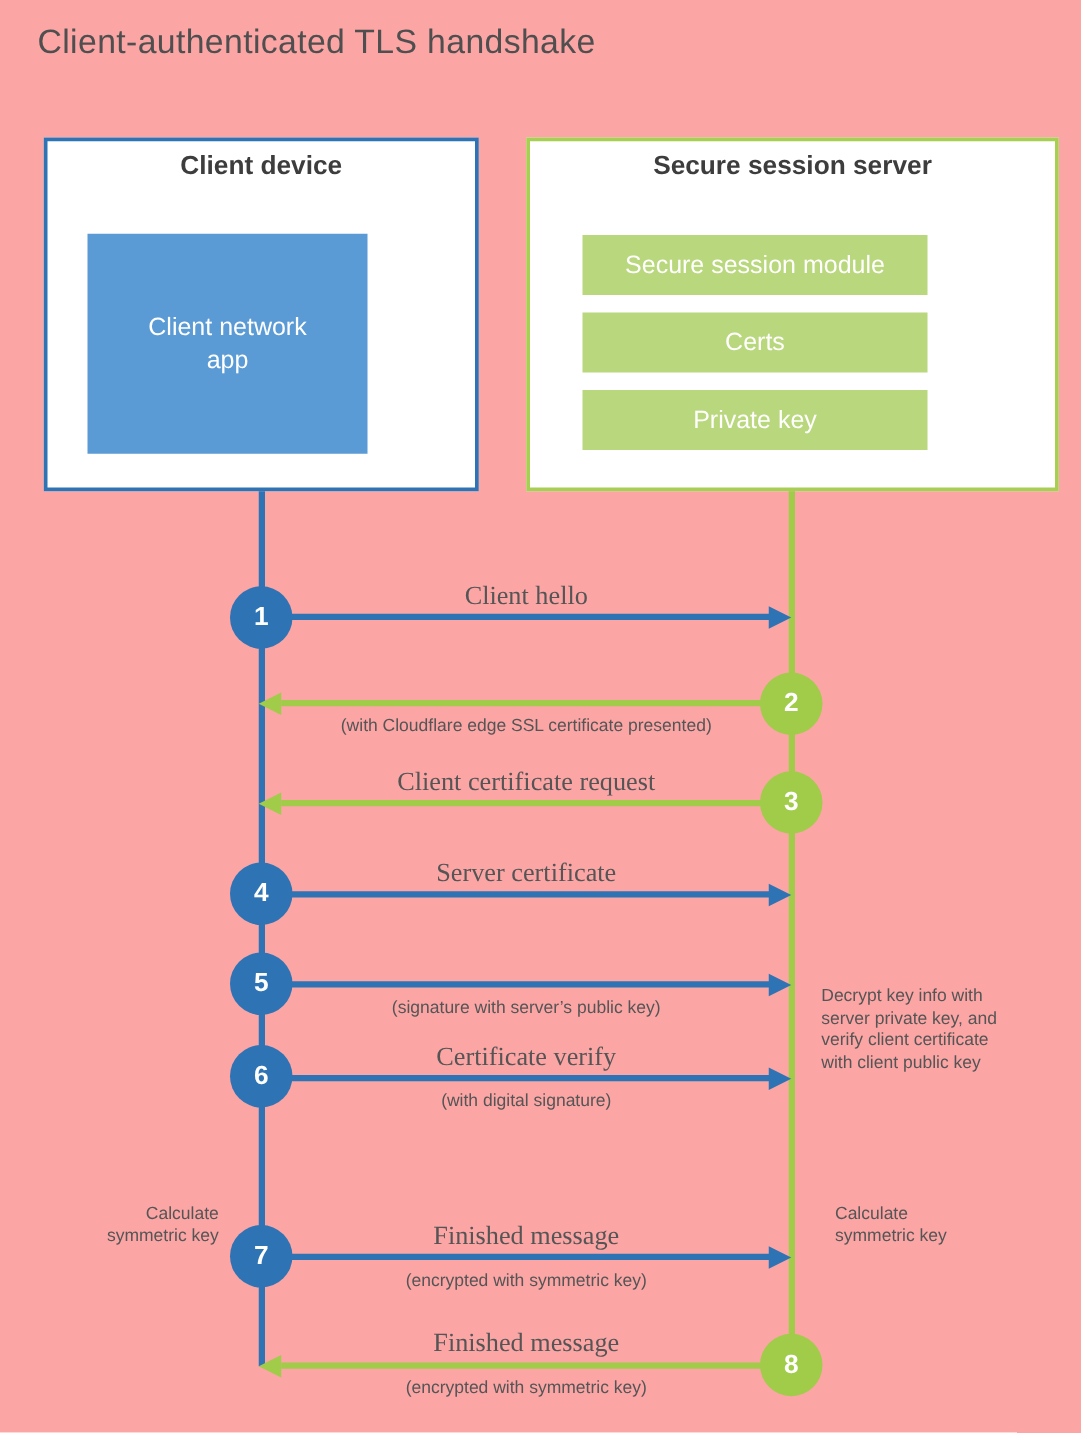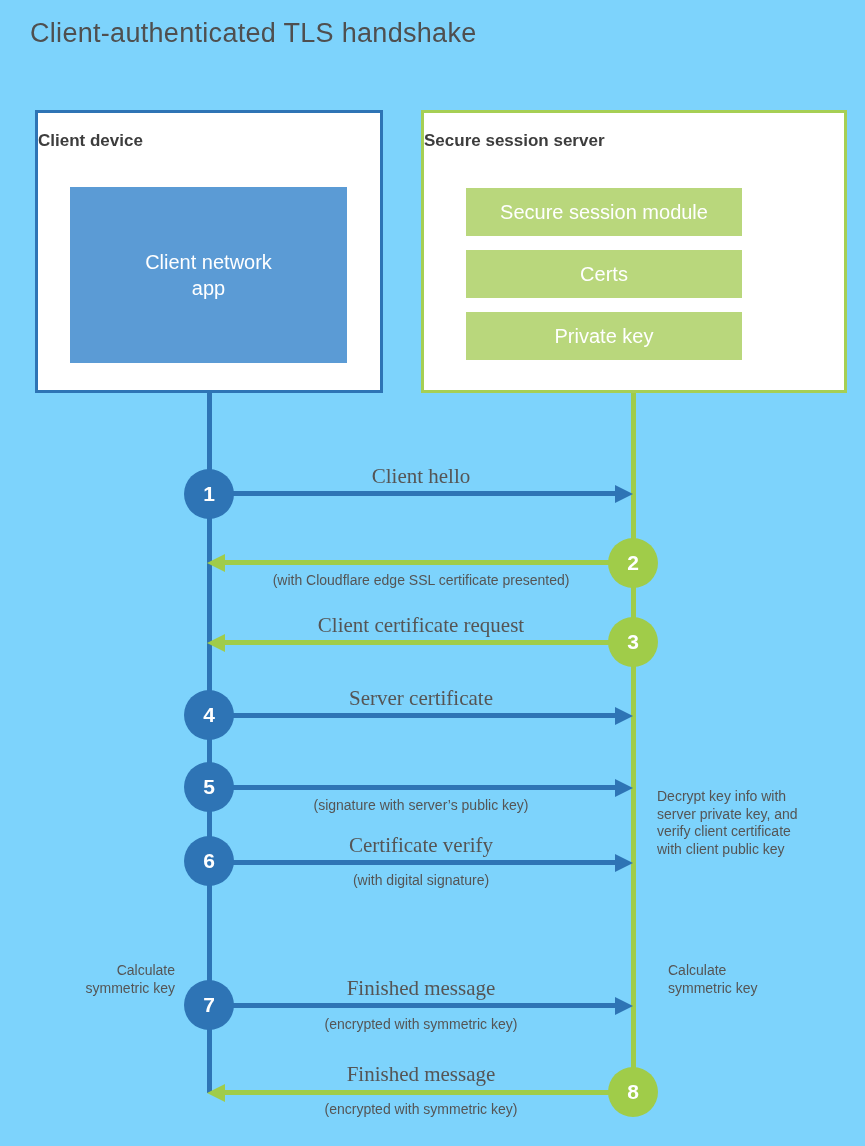--- a/index.html
+++ b/index.html
@@ -1,21 +1,21 @@
 <!DOCTYPE html>
 <html><head>
 <meta charset="utf-8">
 <style>
   * { margin: 0; padding: 0; box-sizing: border-box; }
   html, body { background: #ffffff; }
   .canvas {
     position: relative;
     width: 865px;
     height: 1146px;
-    background: #7dd3fc;
+    background: #fca5a5;
     font-family: "Liberation Sans", sans-serif;
     overflow: hidden;
   }
   .page-title {
     position: absolute;
     left: 30px; top: 18px;
     font-size: 27px;
     font-weight: 300;
     color: #4f4f4f;
     letter-spacing: 0.3px;
@@ -24,29 +24,30 @@
   .entity-box {
     position: absolute;
     top: 110px;
     height: 283px;
     background: #ffffff;
     border: 3px solid;
   }
   .client-box  { left: 35px;  width: 348px; border-color: #2e74b5; }
   .server-box  { left: 421px; width: 426px; border-color: #a6cf54; }
   .entity-title {
-    margin-top: 18px;
-    font-size: 17px;
+    margin-top: 8px;
+    text-align: center;
+    font-size: 21px;
     font-weight: bold;
     color: #3d3d3d;
   }
   .app-rect {
     position: absolute;
     left: 70px; top: 187px;
-    width: 277px; height: 176px;
+    width: 224px; height: 176px;
     background: #5b9bd5;
     display: flex; align-items: center; justify-content: center;
     text-align: center;
     color: #ffffff;
     font-size: 20px;
     white-space: pre-line;
     line-height: 1.3;
   }
   .server-bar {
     position: absolute;

